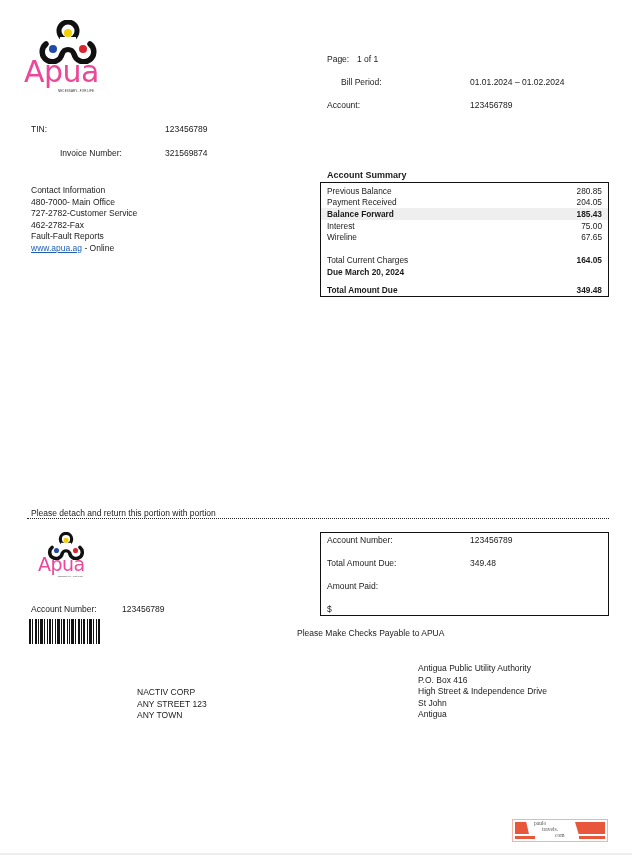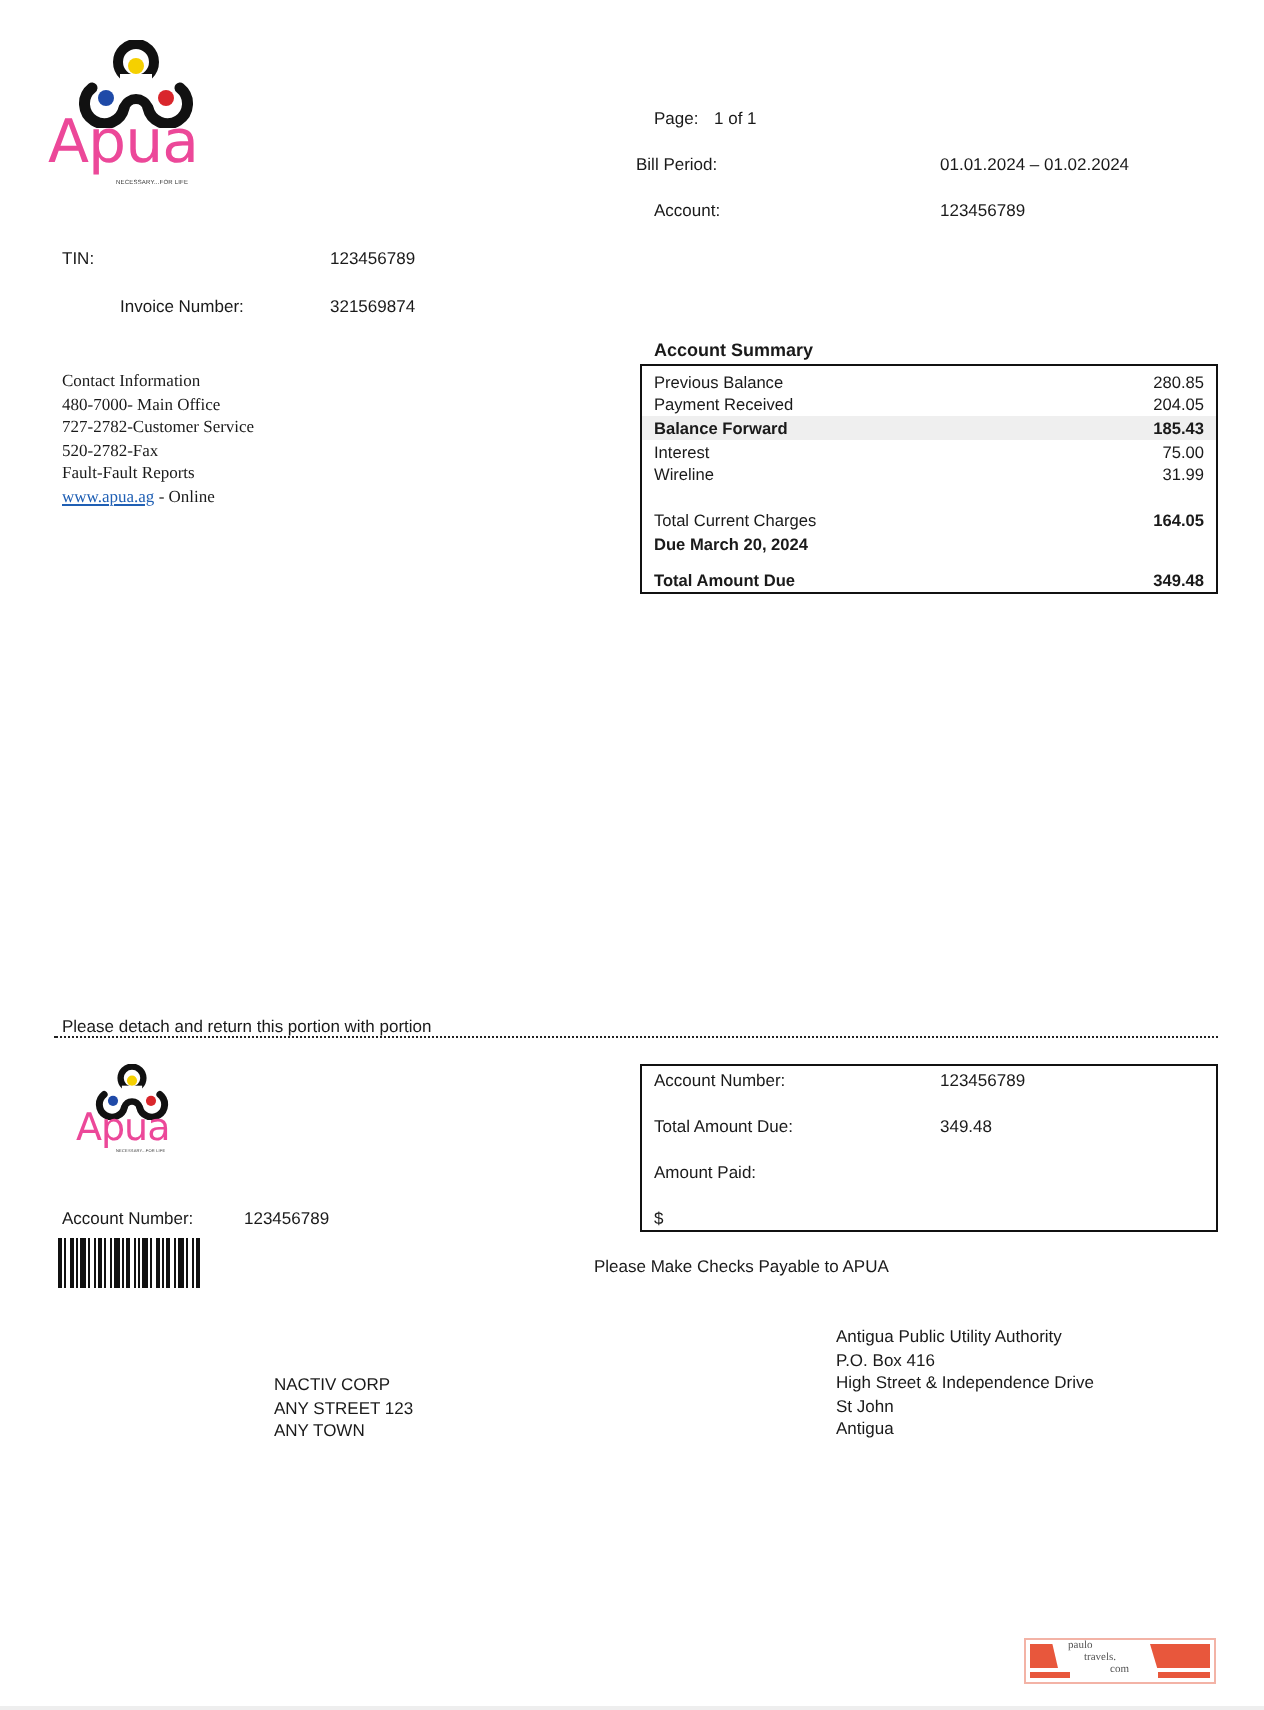--- a/index.html
+++ b/index.html
@@ -52,36 +52,36 @@
     <circle cx="15" cy="29" r="4" fill="#1f4aa8"></circle>
     <circle cx="45" cy="29" r="4" fill="#d9262c"></circle>
   </svg>
   <span class="word" style="left:0; top:37px; font-size:30px; line-height:30px;">Apua</span>
   <span class="tag" style="left:34px; top:69px;">NECESSARY...FOR LIFE</span>
 </div>
 
 <span class="abs" style="left:327px; top:54px;">Page:</span>
 <span class="abs" style="left:357px; top:54px;">1 of 1</span>
 
-<span class="abs" style="left:318px; top:77px;">Bill Period:</span>
+<span class="abs" style="left:341px; top:77px;">Bill Period:</span>
 <span class="abs" style="left:470px; top:77px;">01.01.2024 – 01.02.2024</span>
 
 <span class="abs" style="left:327px; top:100px;">Account:</span>
 <span class="abs" style="left:470px; top:100px;">123456789</span>
 
 <span class="abs" style="left:31px; top:124px;">TIN:</span>
 <span class="abs" style="left:165px; top:124px;">123456789</span>
 <span class="abs" style="left:31px; top:148px;margin-left:29px;">Invoice Number:</span>
 <span class="abs" style="left:165px; top:148px;">321569874</span>
 
-<div class="abs" style="left:31px; top:185px; line-height:11.6px;font-family:Liberation Serif, serif;">
+<div class="abs" style="left:31px; top:185px; line-height:11.6px;">
   <div>Contact Information</div>
   <div>480-7000- Main Office</div>
   <div>727-2782-Customer Service</div>
-  <div>520-2782-Fax</div>
+  <div>462-2782-Fax</div>
   <div>Fault-Fault Reports</div>
   <div>
     <a class="link">www.apua.ag</a><span style="white-space:pre;"> - Online</span>
   </div>
 </div>
 
 <div class="summary-title">Account Summary</div>
 <div class="summary">
   <div class="row" style="top:2px;">
     <span>Previous Balance</span>
@@ -94,21 +94,21 @@
   <div class="row shade bold" style="top:25.2px;">
     <span>Balance Forward</span>
     <span>185.43</span>
   </div>
   <div class="row" style="top:36.8px;">
     <span>Interest</span>
     <span>75.00</span>
   </div>
   <div class="row" style="top:48.4px;">
     <span>Wireline</span>
-    <span>31.99</span>
+    <span>67.65</span>
   </div>
   <div class="row" style="top:71.6px;">
     <span>Total Current Charges</span>
     <span class="bold">164.05</span>
   </div>
   <div class="shade" style="position:absolute; left:0; right:0; top:83px; bottom:0;"></div>
   <div class="row bold" style="top:83.2px;">
     <span>Due March 20, 2024</span>
     <span></span>
   </div>

